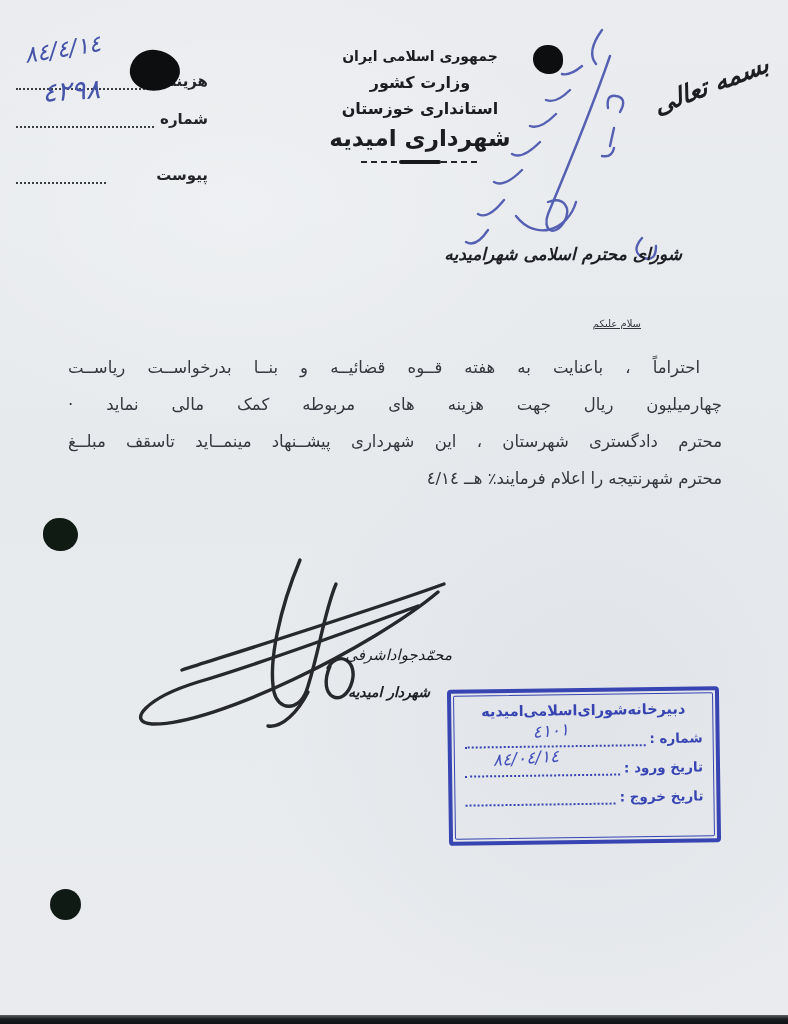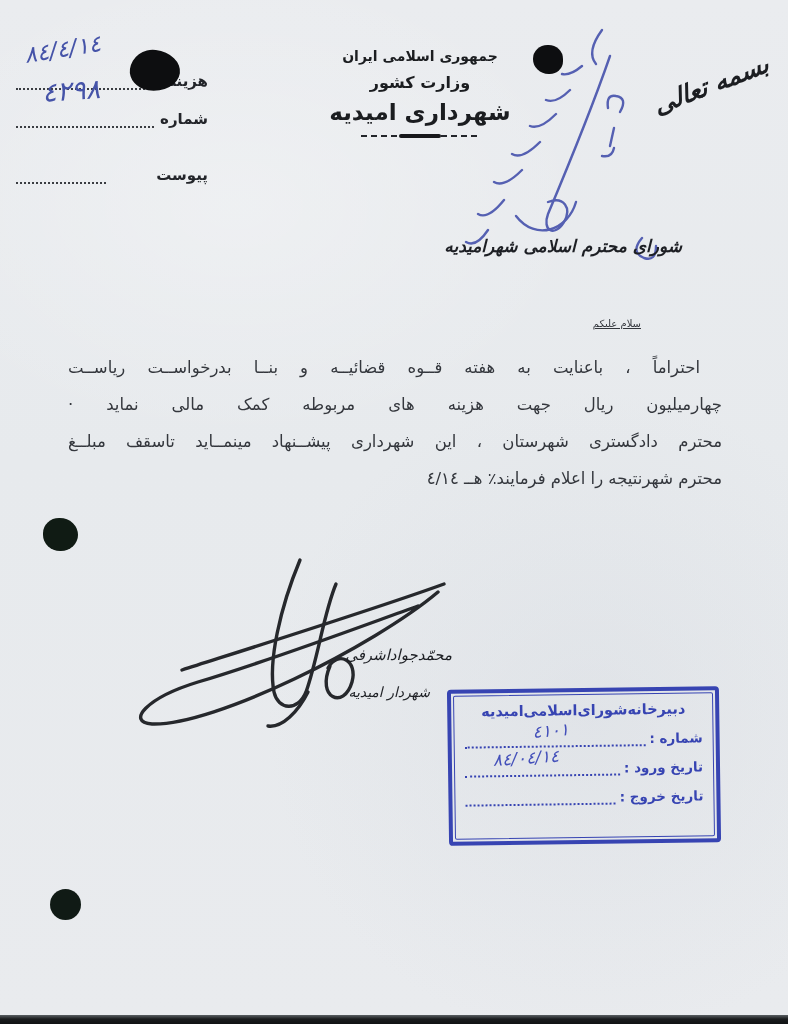--- a/index.html
+++ b/index.html
@@ -43,33 +43,33 @@
   .blob-date{left:130px;top:50px;width:50px;height:41px;border-radius:46% 54% 58% 42%/55% 48% 52% 45%;transform:rotate(8deg);}
   .dot-top{left:533px;top:45px;width:30px;height:29px;border-radius:50% 50% 46% 54%;}
   .dot-mid{left:43px;top:518px;width:35px;height:33px;border-radius:47% 53% 50% 50%;background:#101b14;}
   .dot-bottom{left:50px;top:889px;width:31px;height:31px;border-radius:50%;background:#101a15;}
 
   
   .bismillah{position:absolute;right:16px;top:70px;font-size:25px;font-weight:bold;font-style:italic;
     color:#1c1e22;transform:rotate(-21deg) skewX(-6deg);letter-spacing:-1px;white-space:nowrap;}
 
   
-  .recipient{position:absolute;top:236px;right:106px;font-size:17px;font-weight:bold;font-style:italic;color:#1d1f24;}
+  .recipient{position:absolute;top:244px;right:106px;font-size:17px;font-weight:bold;font-style:italic;color:#1d1f24;}
   .salutation{position:absolute;top:318px;right:147px;font-size:10px;color:#33363c;text-decoration:underline;}
   .bodytext{position:absolute;top:349px;right:66px;left:68px;color:#34373d;font-size:16.5px;}
   .body-line{line-height:37px;white-space:nowrap;}
   .jl{text-align:justify;text-align-last:justify;white-space:normal;line-height:37px;}
   .rl{text-align:right;}
   .indent{padding-right:22px;}
   .num{direction:ltr;unicode-bidi:isolate;}
 
   
   .sig-svg{position:absolute;left:122px;top:550px;}
   .sig-name{position:absolute;top:646px;right:336px;font-size:15px;font-weight:normal;font-style:italic;color:#1d1f24;}
-  .sig-title{position:absolute;top:684px;right:358px;font-size:14px;font-weight:normal;font-style:italic;color:#1d1f24;}
+  .sig-title{position:absolute;top:684px;right:358px;font-size:14px;font-weight:bold;font-style:italic;color:#1d1f24;}
 
   
   .note-svg{position:absolute;left:452px;top:16px;}
 
   
   .stamp{position:absolute;left:448px;top:688px;width:264px;height:148px;
     border:4px solid #2e3cb0;border-radius:4px;transform:rotate(-0.8deg);
     color:#2e3cb0;opacity:.95;}
   .stamp-inner{position:absolute;inset:2px;border:1.5px solid #2e3cb0;border-radius:2px;
     padding:5px 10px 4px;box-sizing:border-box;}
@@ -83,20 +83,21 @@
   .pen-arrival{left:28px;top:0px;transform:rotate(-3deg);letter-spacing:1px;}
 </style>
 </head>
 <body>
 
 <div class="page">
 
   <div class="letterhead">
     <div class="lh-line1">جمهوری اسلامی ایران</div>
     <div class="lh-line2">وزارت کشور</div>
+    <div class="lh-line3">استانداری خوزستان</div>
     <div class="lh-org">شهرداری امیدیه</div>
     <div class="lh-rule">
       <div class="dashes"></div>
       <div class="solid"></div>
     </div>
   </div>
 
   <div class="meta">
     <div class="meta-row row-date">
       <span class="hw-date pen">٨٤/٤/١٤</span>

